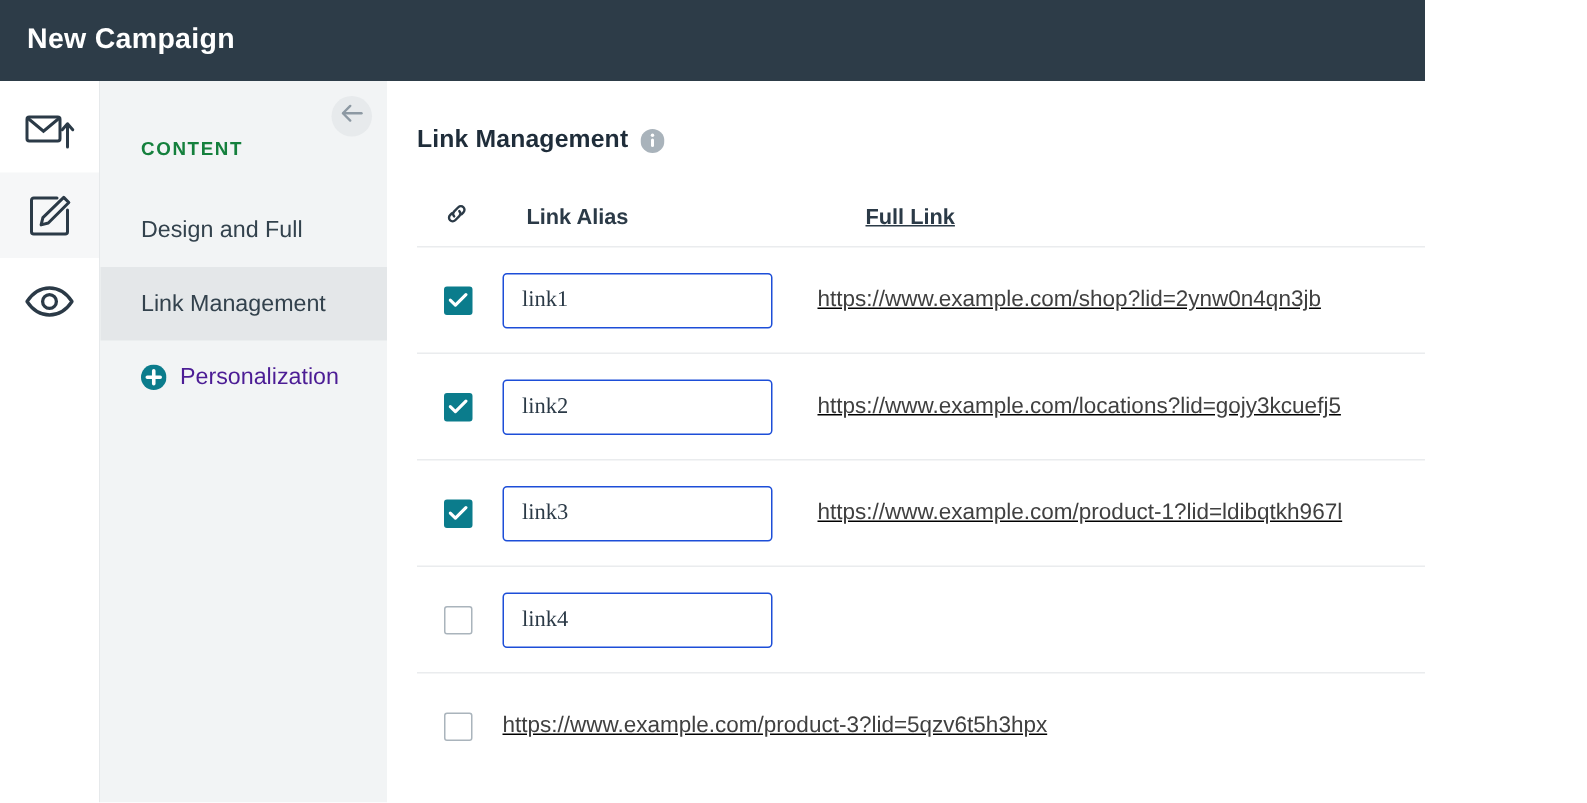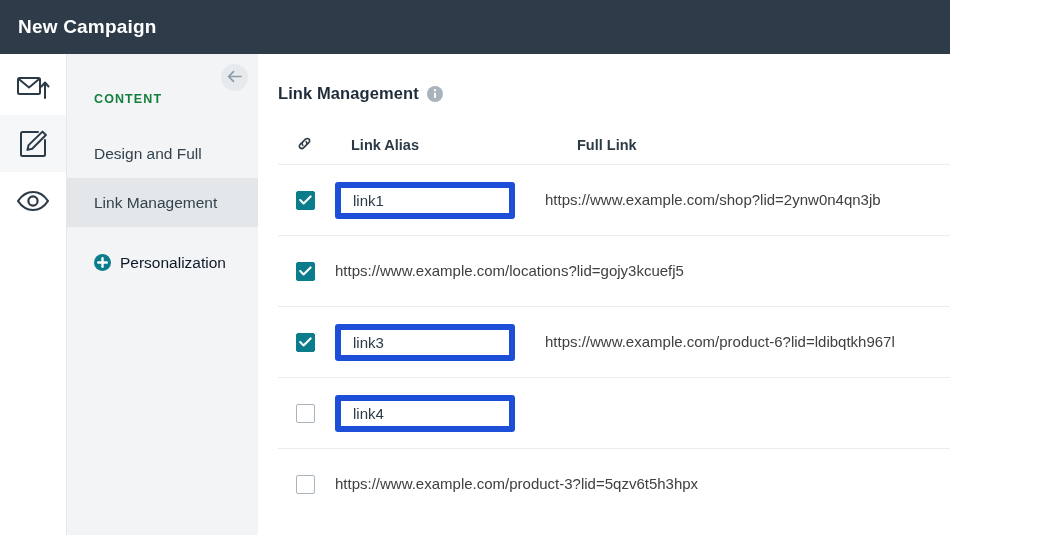--- a/index.html
+++ b/index.html
@@ -71,21 +71,21 @@
   }
   .nav-item {
     height: 49px;
     display: flex; align-items: center;
     padding-left: 27px;
     font-size: 15.5px;
     color: #33424d;
     cursor: pointer;
   }
   .nav-item.selected { background: #e4e7e9; }
-  .nav-item.accent { color: #0f172a; margin-top: 11px; }
+  .nav-item.accent { color: #4c1d95; }
   .nav-item .plus-icon { margin-right: 9px; display: flex; }
 
   
   .main {
     flex: 1;
     background: #ffffff;
     min-width: 0;
     overflow: hidden;
     position: relative;
   }
@@ -103,21 +103,21 @@
   
   .table { margin-top: 29px; padding-left: 20px; }
   .thead {
     display: flex; align-items: center;
     height: 32px;
     padding-bottom: 6px;
     gap: 16px;
   }
   .col-check { width: 57px; min-width: 57px; display: flex; align-items: center; padding-left: 18px; }
   .col-alias { width: 210px; min-width: 210px; }
-  .col-link  { flex: 1; }
+  .col-link  { flex: 1; text-decoration: underline; }
   .th {
     font-size: 14.5px;
     font-weight: bold;
     color: #2b3a47;
   }
   .trow {
     display: flex; align-items: center;
     height: 71px;
     border-top: 1px solid #eaecee;
   }
@@ -130,24 +130,24 @@
     cursor: pointer;
   }
   .checkbox.checked {
     background: #0b7c8c;
     border-color: #0b7c8c;
   }
   .checkbox .tick { display: none; }
   .checkbox.checked .tick { display: block; }
   .alias-input {
     width: 180px; height: 37px;
-    border: 6px solid #1d4ed8;
+    border: 1px solid #1d4ed8;
     border-radius: 3px;
     background: #ffffff;
-    font-family: Liberation Sans, sans-serif;
+    font-family: Liberation Serif, serif;
     font-size: 15px;
     color: #2b3a47;
     padding: 0 12px;
     outline: none;
   }
   .full-link {
     font-size: 15px;
     color: #404040;
     text-decoration: none;
     white-space: nowrap;
@@ -271,38 +271,41 @@
   </div>
 
   <div class="trow">
     <div class="col-check">
       <div class="checkbox checked">
         <svg class="tick" width="13" height="10" viewBox="0 0 13 10" fill="none">
           <path d="M1.2 5.1 L4.6 8.4 L11.6 1.4" stroke="#ffffff" stroke-width="2.1" stroke-linecap="round" stroke-linejoin="round"></path>
         </svg>
       </div>
     </div>
+    <div class="col-alias">
+      <input class="alias-input" type="text" value="link2" style="">
+    </div>
     <div class="col-link">
       <a class="full-link">https://www.example.com/locations?lid=gojy3kcuefj5</a>
     </div>
   </div>
 
   <div class="trow">
     <div class="col-check">
       <div class="checkbox checked">
         <svg class="tick" width="13" height="10" viewBox="0 0 13 10" fill="none">
           <path d="M1.2 5.1 L4.6 8.4 L11.6 1.4" stroke="#ffffff" stroke-width="2.1" stroke-linecap="round" stroke-linejoin="round"></path>
         </svg>
       </div>
     </div>
     <div class="col-alias">
       <input class="alias-input" type="text" value="link3" style="">
     </div>
     <div class="col-link">
-      <a class="full-link">https://www.example.com/product-6?lid=ldibqtkh967l</a>
+      <a class="full-link">https://www.example.com/product-1?lid=ldibqtkh967l</a>
     </div>
   </div>
 
   <div class="trow">
     <div class="col-check">
       <div class="checkbox">
         
       </div>
     </div>
     <div class="col-alias">

